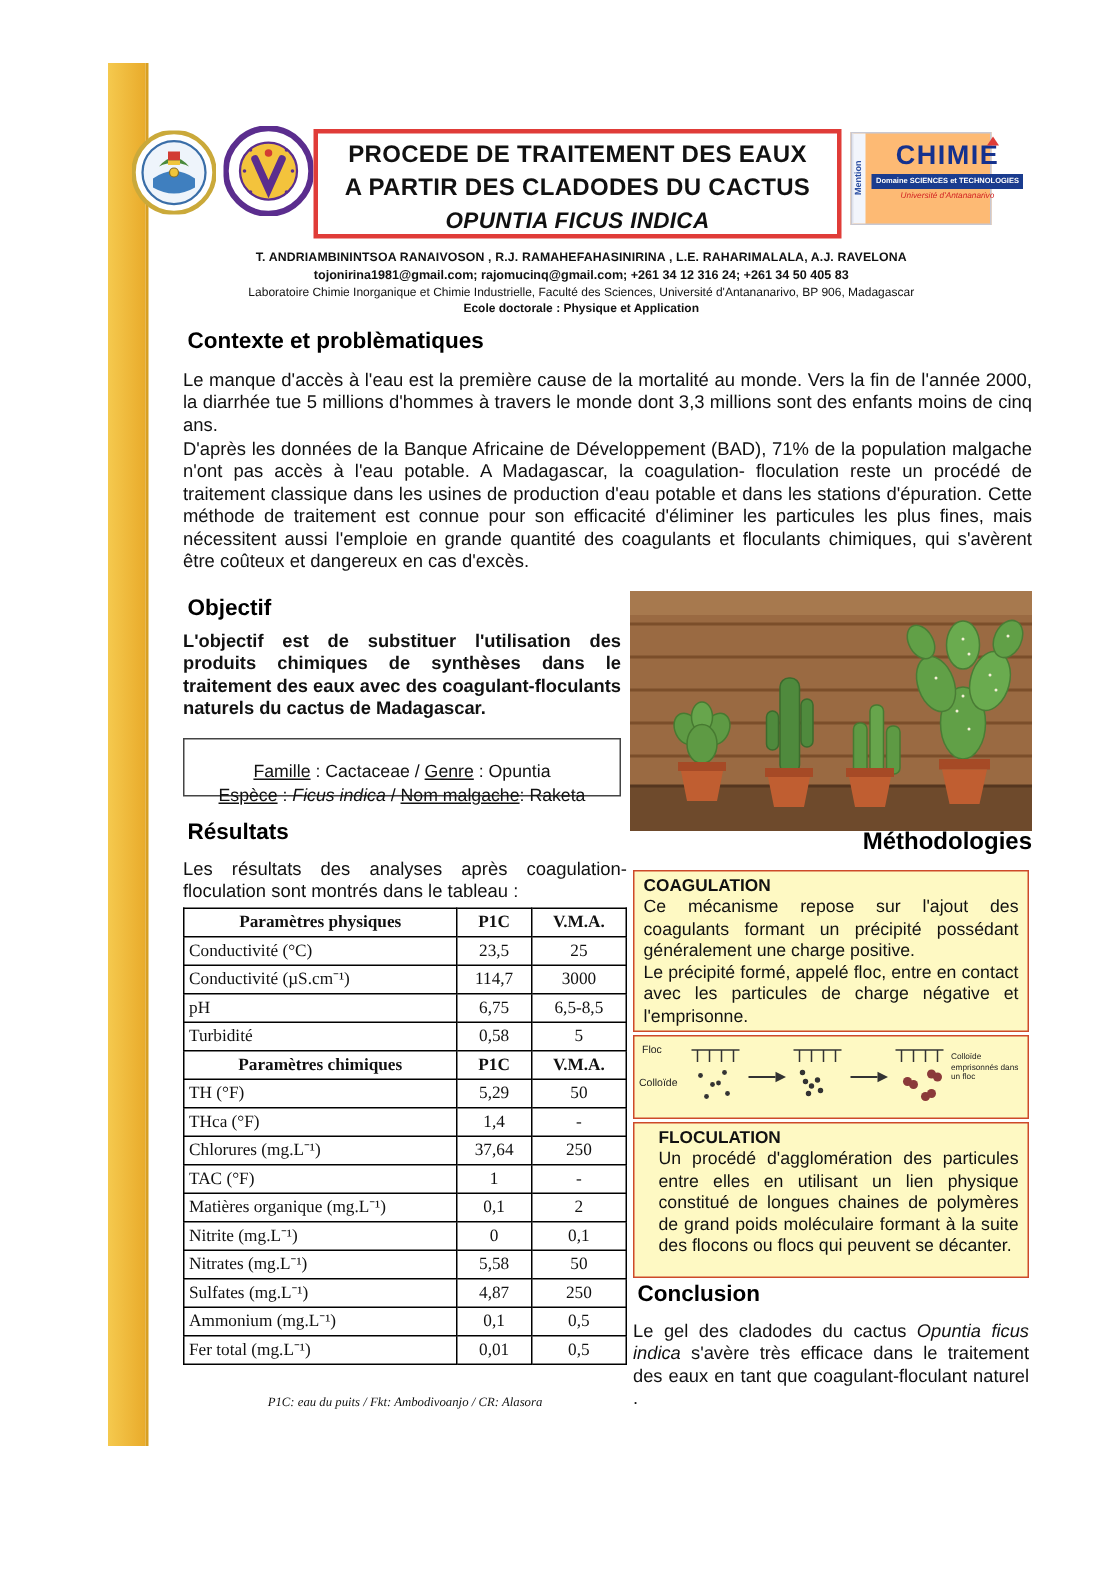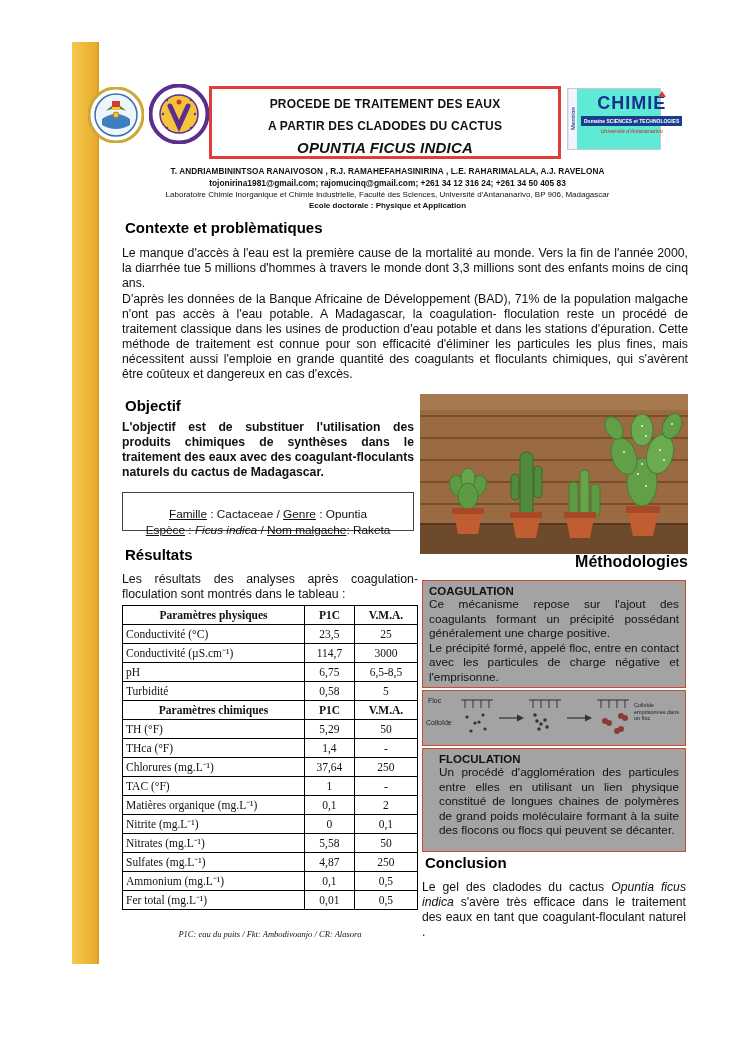--- a/index.html
+++ b/index.html
@@ -14,26 +14,26 @@
     border-right:2px solid #d89f21;
   }
   .logo { position:absolute; }
   .logo1 { left:88px; top:87px; width:56px; height:56px; }
   .logo2 { left:149px; top:84px; width:60px; height:60px; }
 
   .title-box {
     position:absolute; left:209px; top:86px; width:352px; height:73px;
     border:3px solid #e03c38; text-align:center; padding-top:4px; background:#fff;
   }
-  .title-line { font-size:12px; font-weight:bold; line-height:22px; letter-spacing:0.2px; }
+  .title-line { font-size:16px; font-weight:bold; line-height:22px; letter-spacing:0.2px; }
   .title-line.it { font-style:italic; font-size:15px; }
 
   .chimie-box {
     position:absolute; left:567px; top:88px; width:94px; height:62px;
-    border:1px solid #c8c8d2; background:#5eead4; display:flex;
+    border:1px solid #c8c8d2; background:#fdba74; display:flex;
   }
   .chimie-mention {
     writing-mode:vertical-rl; transform:rotate(180deg);
     font-size:6px; font-weight:bold; color:#2b4ea2; padding:2px 1px;
     border-right:1px solid #dfe3ee; background:#f2f5fc; text-align:center;
   }
   .chimie-main { flex:1; padding:4px 3px 2px 4px; display:flex; flex-direction:column; align-items:center; }
   .chimie-name { position:relative; font-size:18px; font-weight:bold; color:#14318e; letter-spacing:1px; line-height:20px; }
   .chimie-name::after {
     content:""; position:absolute; right:0px; top:-2px;
@@ -77,21 +77,21 @@
   .res-table {
     position:absolute; left:122px; top:605px; width:296px;
     border-collapse:collapse; font-family:"Liberation Serif", serif; font-size:11.5px;
   }
   .res-table td { border:1px solid #000; padding:1.5px 3px; text-align:center; line-height:15px; }
   .res-table td.c1 { width:182px; text-align:left; }
   .res-table td.th { font-weight:bold; text-align:center;margin-top:28px; }
 
   .footnote { position:absolute; left:122px; top:929px; width:296px; text-align:center; font-size:8.5px; font-style:italic; font-family:"Liberation Serif", serif; }
 
-  .mbox { position:absolute; left:422px; width:264px; border:1.5px solid #cd4a2a; background:#a3a3a3; padding:4px 6px; }
+  .mbox { position:absolute; left:422px; width:264px; border:1.5px solid #cd4a2a; background:#fef9c3; padding:4px 6px; }
   .coag-box { top:580px; height:108px; }
   .diagram-box { top:690px; height:56px; padding:0; }
   .floc-box { top:748px; height:104px;padding-left:16px; }
   .mbox-title { font-size:11.5px; font-weight:bold; }
   .mbox-text { font-size:11.8px; line-height:14.6px; text-align:justify; }
 
   .dg-label { position:absolute; font-size:7px; color:#222; }
   .dg-floc { left:5px; top:6px; }
   .dg-coll { left:3px; top:28px; }
   .dg-caption { position:absolute; right:3px; top:11px; width:48px; font-size:5.5px; line-height:1.2; color:#222; }

